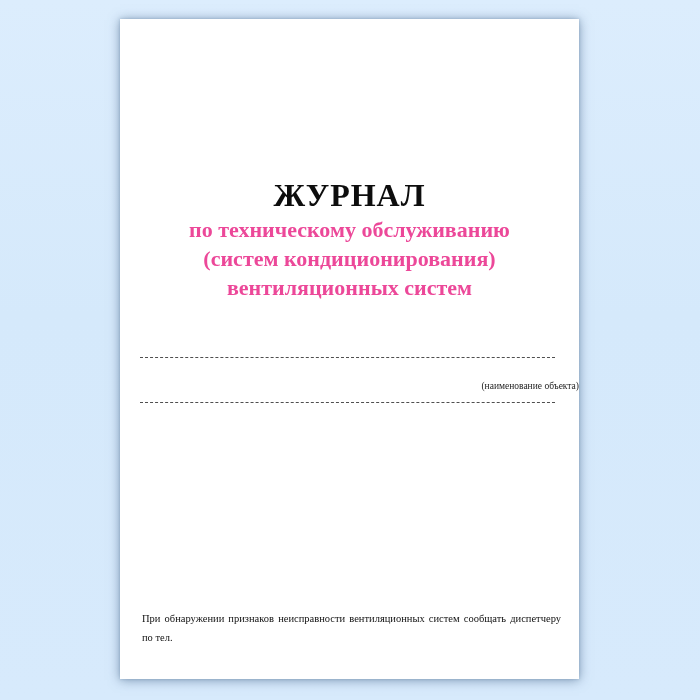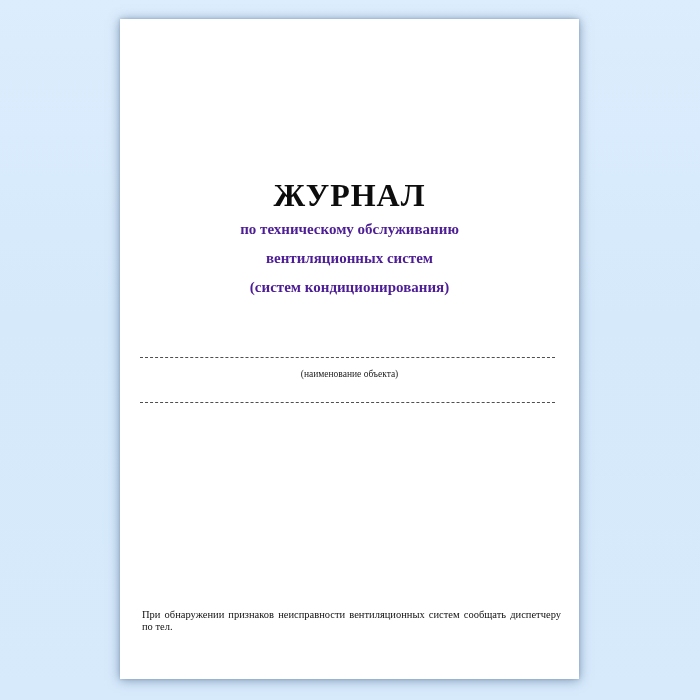--- a/index.html
+++ b/index.html
@@ -34,75 +34,75 @@
   .main-title {
     font-size: 32px;
     font-weight: bold;
     line-height: 40px;
     letter-spacing: 1px;
     color: #0d0d0d;
     font-family: Liberation Serif, serif;
   }
   .subtitle {
     margin-top: 0px;
-    font-size: 15px;
+    font-size: 22px;
     font-weight: bold;
     line-height: 29px;
-    color: #4c1d95;
+    color: #ec4899;
   }
   .fill-line {
     position: absolute;
     left: 20px;
     right: 24px;
     height: 0;
     border-top: 1px dashed #4f4f4f;
   }
   .line-object { top: 338px; }
   .line-second { top: 383px; }
   .object-caption {
     position: absolute;
-    top: 350px;
+    top: 362px;
     left: 0;
     width: 100%;
-    text-align: center;
+    text-align: right;
     font-size: 9.5px;
     color: #222;
   }
   .dates-block {
     position: absolute;
     top: 488px;
     right: 40px;
     text-align: right;
     font-size: 11.5px;
     line-height: 25px;
     color: #000;
     white-space: pre;
   }
   .footer-note {
     position: absolute;
     top: 590px;
     left: 22px;
     width: 419px;
     font-size: 10.5px;
-    line-height: 12px;
+    line-height: 19px;
     text-align: justify;
     color: #111;
   }
 </style>
 </head>
 <body>
 
 <div class="sheet">
 
   <div class="title-block">
     <div class="main-title">ЖУРНАЛ</div>
     <div class="subtitle">
       <div>по техническому обслуживанию</div>
+      <div>(систем кондиционирования)</div>
       <div>вентиляционных систем</div>
-      <div>(систем кондиционирования)</div>
     </div>
   </div>
 
   <div class="fill-line line-object"></div>
 
   <div class="object-caption">(наименование объекта)</div>
 
   <div class="fill-line line-second"></div>
 
   <div class="dates-block">

